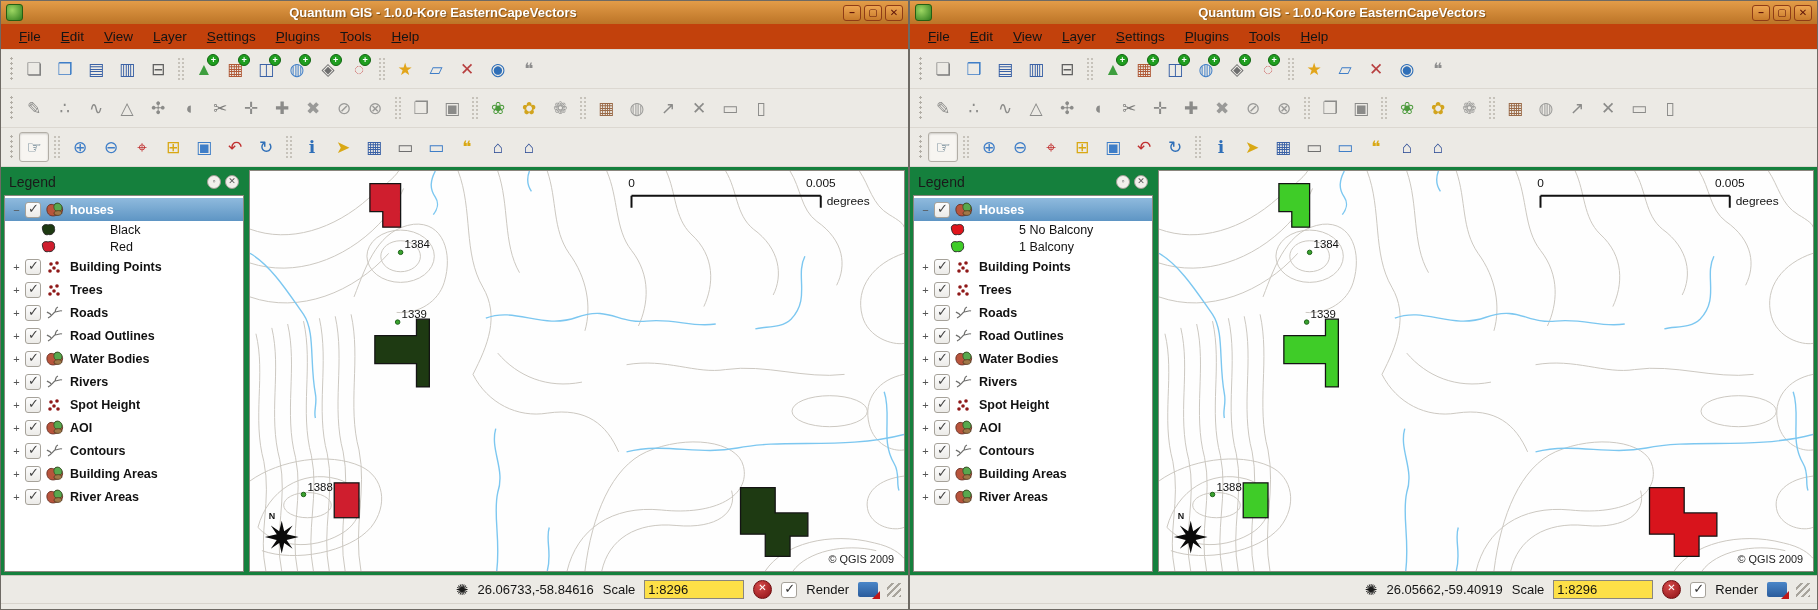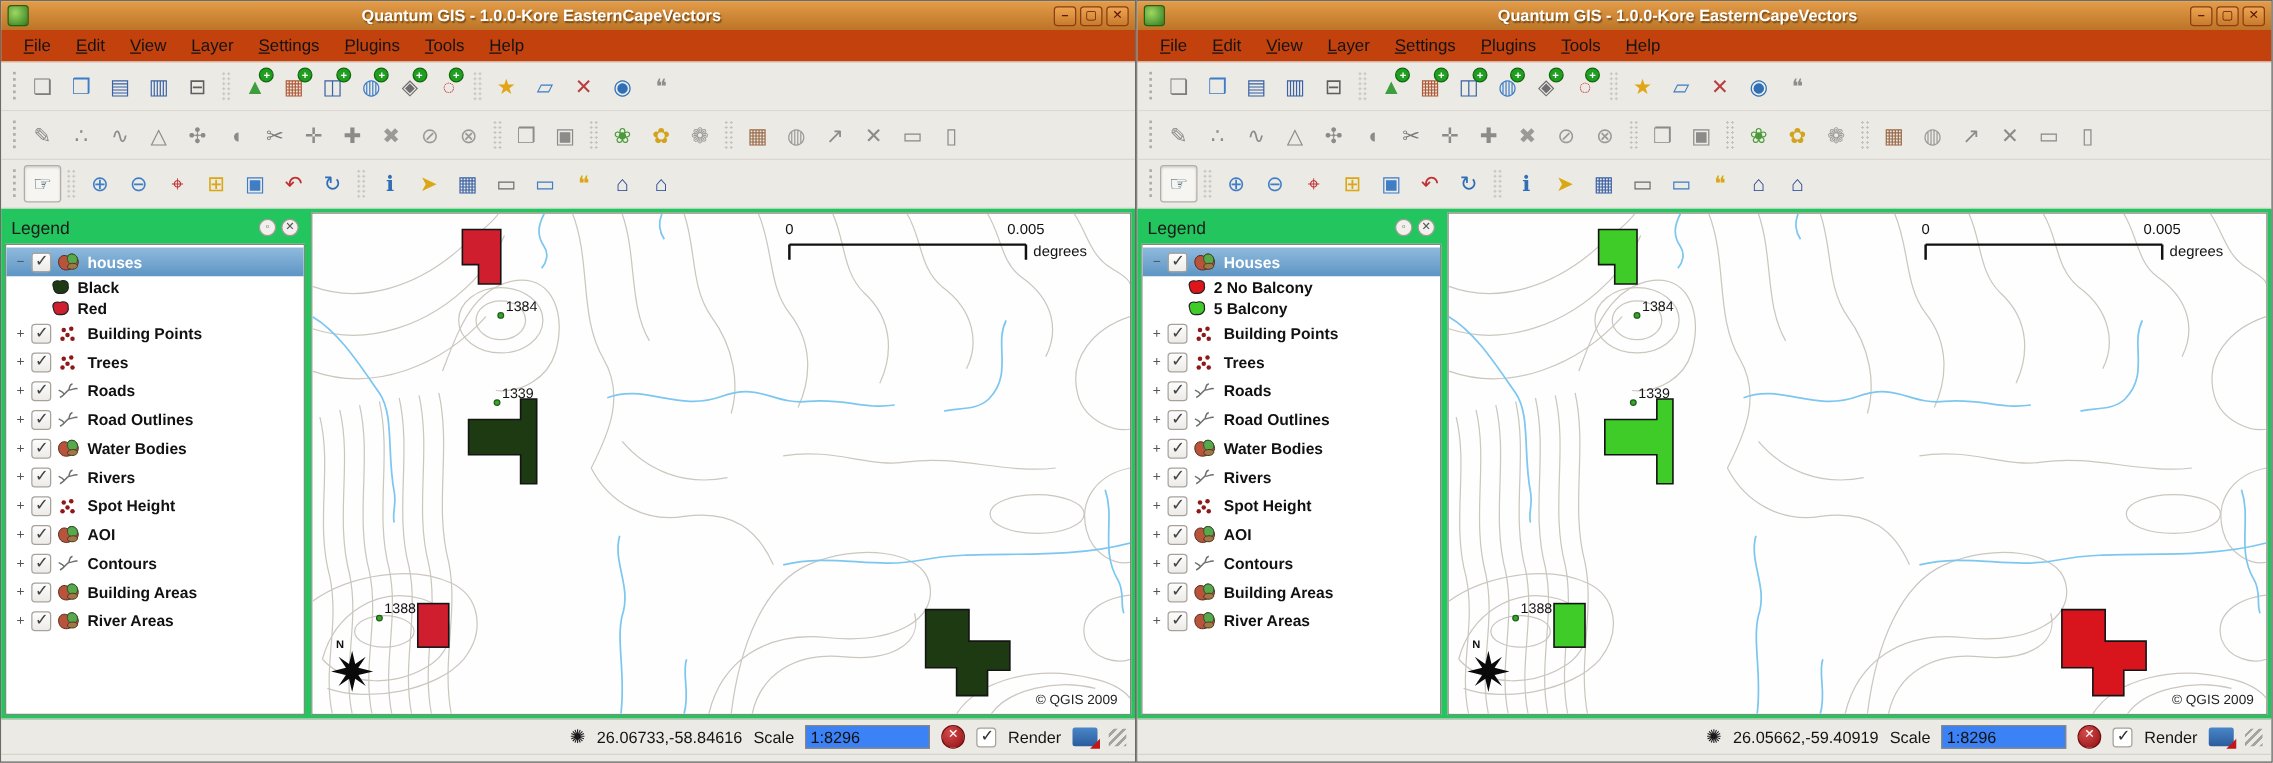--- a/index.html
+++ b/index.html
@@ -18,48 +18,48 @@
   .menu-item::first-letter{text-decoration:underline;}
   
   .tbrow{height:38px;flex:0 0 38px;display:flex;align-items:center;padding:0 4px;gap:1px;background:#eceae5;border-bottom:1px solid #dcd8d1;}
   .handle{width:5px;height:26px;margin:0 4px;background-image:radial-gradient(#b2aea6 34%,transparent 40%);background-size:5px 5px;}
   .tbsep{width:8px;height:24px;margin:0 3px;background-image:radial-gradient(#c6c2ba 30%,transparent 36%);background-size:4px 4px;}
   .tb{width:30px;height:30px;box-sizing:border-box;display:flex;align-items:center;justify-content:center;border-radius:3px;}
   .tb.active{background:#f7f5f1;border:1px solid #b2aea6;box-shadow:inset 0 1px 2px rgba(0,0,0,.18);}
   .tb .g{font-size:17px;line-height:1;position:relative;}
   .tb .g.plus::after{content:"+";position:absolute;right:-7px;top:-7px;color:#fff;background:#1f9e1f;border:1px solid #116611;border-radius:50%;width:10px;height:10px;font-size:9px;line-height:10px;text-align:center;font-weight:bold;}
   
-  .main{flex:1;display:flex;padding:3px;background:#22c55e;min-height:0;}
+  .main{flex:1;display:flex;padding:3px;background:#15803d;min-height:0;}
   .legend{width:240px;flex:0 0 240px;display:flex;flex-direction:column;min-height:0;}
   .legend-head{height:23px;flex:0 0 23px;display:flex;align-items:center;padding:0 5px;font-size:14px;color:#1a1a1a;}
   .legend-head .t{flex:1;}
   .lhb{width:14px;height:14px;box-sizing:border-box;border:1px solid #a09c94;border-radius:50%;background:#f2f0ec;font-size:9px;line-height:11px;text-align:center;color:#555;margin-left:4px;}
   .lhb-dock::before{content:"◦";} .lhb-close::before{content:"✕";}
   .tree{flex:1;background:#fff;border:1px solid #8a867e;margin-top:2px;overflow:hidden;padding-top:2px;}
   .trow{display:flex;align-items:center;height:23px;font-size:12.5px;color:#111;}
   .trow .exp{width:13px;text-align:center;color:#555;font-size:11px;margin-left:5px;flex:0 0 13px;}
   .cbx{width:16px;height:16px;box-sizing:border-box;border:1px solid #a6a29a;border-radius:3px;background:linear-gradient(#fdfdfd,#ecebe8);margin:0 4px 0 2px;position:relative;flex:0 0 16px;}
   .cbx::after{content:"✓";position:absolute;left:2px;top:-2px;font-size:13px;color:#444;font-weight:bold;}
   .trow .licon{width:20px;height:16px;margin-right:5px;display:flex;align-items:center;justify-content:center;flex:0 0 20px;}
   .trow .lab{font-weight:bold;white-space:nowrap;}
   .trow.sel{background:linear-gradient(#8fbadd,#5e95c4);}
   .trow.sel .lab{color:#fff;}
   .trow.child{height:17px;padding-left:36px;}
   .trow.child .swatch{width:15px;height:13px;margin-right:6px;flex:0 0 15px;}
-  .trow.child .lab2{font-weight:bold;white-space:nowrap;}
+  .trow.child .lab2{font-weight:normal;white-space:nowrap;margin-left:48px;}
   .splitter{width:5px;flex:0 0 5px;}
   .canvas-wrap{flex:1;border:1px solid #8a867e;background:#fff;position:relative;min-width:0;}
   svg.map{position:absolute;left:0;top:0;width:100%;height:100%;display:block;}
   svg text{font-family:"Liberation Sans","DejaVu Sans",sans-serif;}
   
   .statusbar{height:27px;flex:0 0 27px;display:flex;align-items:center;gap:9px;padding:0 7px;background:#eceae5;border-top:1px solid #c8c4bc;font-size:13px;color:#141414;}
   .sb-spacer{flex:1;}
   .mp-icon{font-size:15px;color:#1a1a1a;line-height:1;}
   .coords{white-space:nowrap;}
-  .scale-input{width:100px;height:19px;box-sizing:border-box;border:1px solid #8a867e;font-size:13px;padding:0 3px;font-family:inherit;background:#3b82f6;color:#111;}
+  .scale-input{width:100px;height:19px;box-sizing:border-box;border:1px solid #8a867e;font-size:13px;padding:0 3px;font-family:inherit;background:#fde047;color:#111;}
   .stop-btn{width:17px;height:17px;border-radius:50%;background:radial-gradient(circle at 35% 30%,#d44a4a,#8f1014);border:1px solid #6e0c0e;position:relative;flex:0 0 17px;}
   .stop-btn::after{content:"✕";color:#fff;font-size:10px;font-weight:bold;position:absolute;left:4px;top:1px;}
   .cb2{width:16px;height:16px;box-sizing:border-box;border:1px solid #a6a29a;border-radius:3px;background:#fff;position:relative;flex:0 0 16px;}
   .cb2::after{content:"✓";position:absolute;left:2px;top:-2px;font-size:13px;color:#333;font-weight:bold;}
   .crs{width:20px;height:15px;background:linear-gradient(#4a86c8,#2a5c9c);border-radius:2px;position:relative;flex:0 0 20px;}
   .crs::after{content:"";position:absolute;right:-2px;bottom:-2px;border-left:8px solid transparent;border-bottom:8px solid #c01818;}
   .grip{width:14px;height:14px;background:repeating-linear-gradient(135deg,transparent 0 3px,#a8a49c 3px 5px);flex:0 0 14px;}
   .win-bottom{height:5px;flex:0 0 5px;background:#eceae5;border-top:1px solid #d8d4cd;}
 </style>
 </head>
@@ -750,27 +750,27 @@
                   <path d="M9,2C12,0 16,2 16,6C16,9 13,10 10,9C8,8 7,4 9,2Z" fill="#58a84e" stroke="#2c5426" stroke-width="0.8"></path>
                   <path d="M10,9C13,8 16,9 16,11C15,14 10,14 8,12C8,10 9,9 10,9Z" fill="#a07848" stroke="#50381e" stroke-width="0.8"></path>
                 </svg>
               </span>
               <span class="lab">Houses</span>
             </div>
             <div class="trow child">
               <span class="swatch"><svg width="15" height="13" viewBox="0 0 15 13">
                   <path d="M1.5,6C0.5,2.5 4,0.8 7,2C10,0.5 14,2 13.5,5.5C14.5,9 11,12.5 7.5,11.5C3.5,12.8 2,9.5 1.5,6Z" stroke="#222" stroke-width="0.9" fill="#e0151c"></path>
                 </svg></span>
-              <span class="lab2">2 No Balcony</span>
+              <span class="lab2">5 No Balcony</span>
             </div>
             <div class="trow child">
               <span class="swatch"><svg width="15" height="13" viewBox="0 0 15 13">
                   <path d="M1.5,6C0.5,2.5 4,0.8 7,2C10,0.5 14,2 13.5,5.5C14.5,9 11,12.5 7.5,11.5C3.5,12.8 2,9.5 1.5,6Z" stroke="#222" stroke-width="0.9" fill="#3fcc28"></path>
                 </svg></span>
-              <span class="lab2">5 Balcony</span>
+              <span class="lab2">1 Balcony</span>
             </div>
             <div class="trow">
               <span class="exp">+</span>
               <span class="cbx"></span>
               <span class="licon">
                 <svg width="16" height="14" viewBox="0 0 16 14">
                   <g fill="#8f1818">
                     <circle cx="4" cy="4" r="1.8"></circle>
                     <circle cx="10" cy="3" r="1.8"></circle>
                     <circle cx="7" cy="8" r="1.8"></circle>

